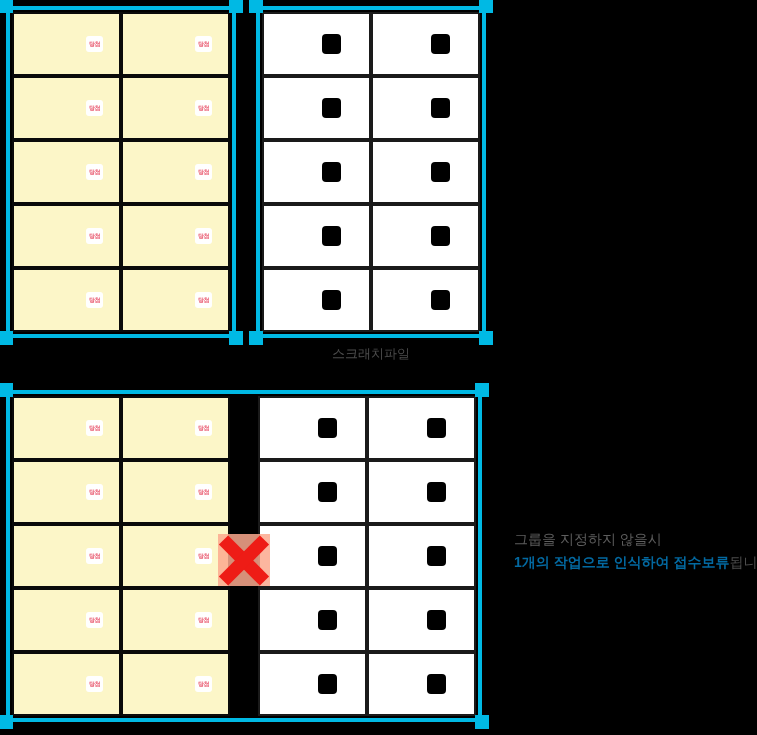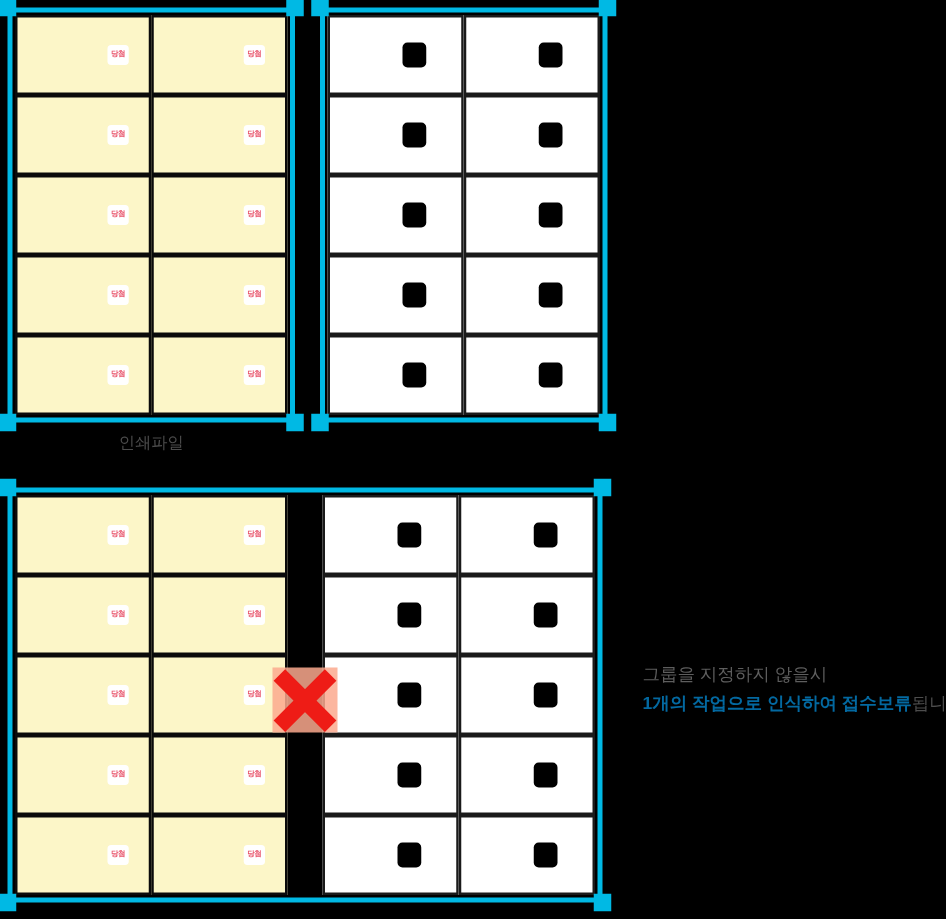--- a/index.html
+++ b/index.html
@@ -122,21 +122,20 @@
     <div class="edge top"></div>
     <div class="edge bottom"></div>
     <div class="edge left"></div>
     <div class="edge right"></div>
     <div class="hnd tl"></div>
     <div class="hnd tr"></div>
     <div class="hnd bl"></div>
     <div class="hnd br"></div>
   </div>
 
-  <div class="caption" style="left:12px;top:345px;width:218px;">인쇄파일</div>
 
   <div class="grid" id="grid-top-scratch" style="left:262px;top:12px;width:218px;height:320px;grid-template-columns:1fr 1fr;grid-template-rows:repeat(5,1fr);">
       <div class="cell white">
         <div class="blk" style="right: 28px; top: 50%; margin-top: -10px; width: 19px; height: 20px;"></div>
       </div>
       <div class="cell white">
         <div class="blk" style="right: 28px; top: 50%; margin-top: -10px; width: 19px; height: 20px;"></div>
       </div>
       <div class="cell white">
         <div class="blk" style="right: 28px; top: 50%; margin-top: -10px; width: 19px; height: 20px;"></div>
@@ -168,20 +167,21 @@
     <div class="edge top"></div>
     <div class="edge bottom"></div>
     <div class="edge left"></div>
     <div class="edge right"></div>
     <div class="hnd tl"></div>
     <div class="hnd tr"></div>
     <div class="hnd bl"></div>
     <div class="hnd br"></div>
   </div>
 
+  <div class="caption" style="left:262px;top:345px;width:218px;">스크래치파일</div>
 
   <div class="grid" id="grid-bot-print" style="left:12px;top:396px;width:218px;height:320px;grid-template-columns:1fr 1fr;grid-template-rows:repeat(5,1fr);">
       <div class="cell yellow">
         <div class="stamp" style="right: 16px; top: 50%; margin-top: -8px; width: 17px; height: 16px; font-size: 6px;">당첨</div>
       </div>
       <div class="cell yellow">
         <div class="stamp" style="right: 16px; top: 50%; margin-top: -8px; width: 17px; height: 16px; font-size: 6px;">당첨</div>
       </div>
       <div class="cell yellow">
         <div class="stamp" style="right: 16px; top: 50%; margin-top: -8px; width: 17px; height: 16px; font-size: 6px;">당첨</div>

